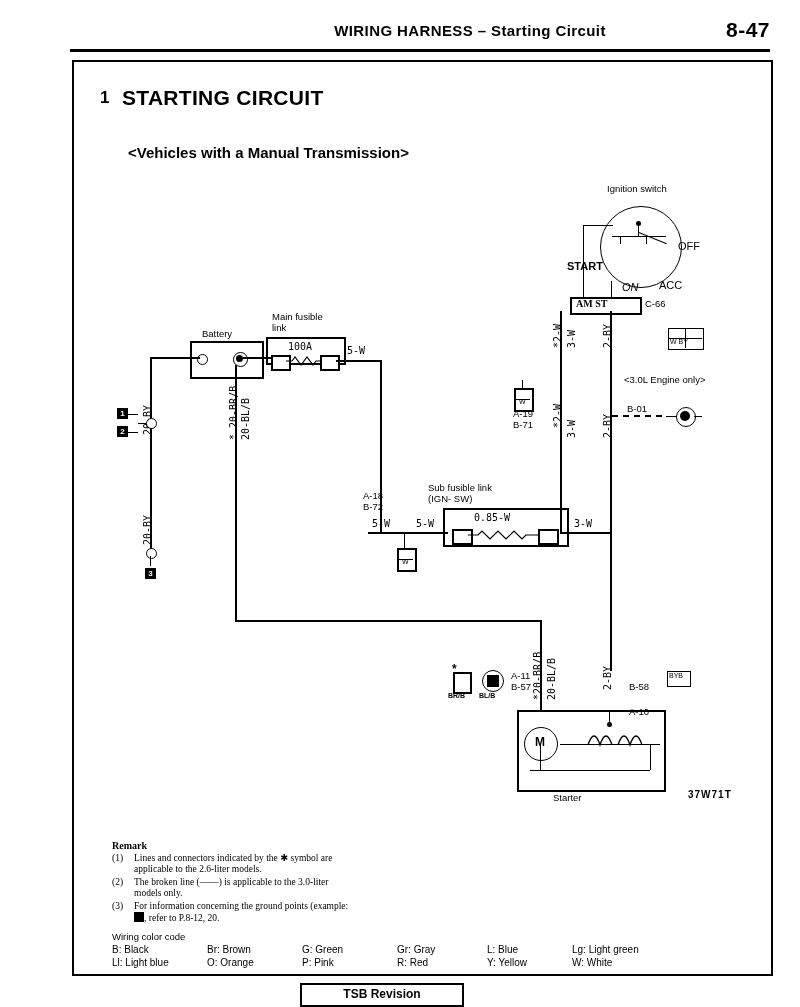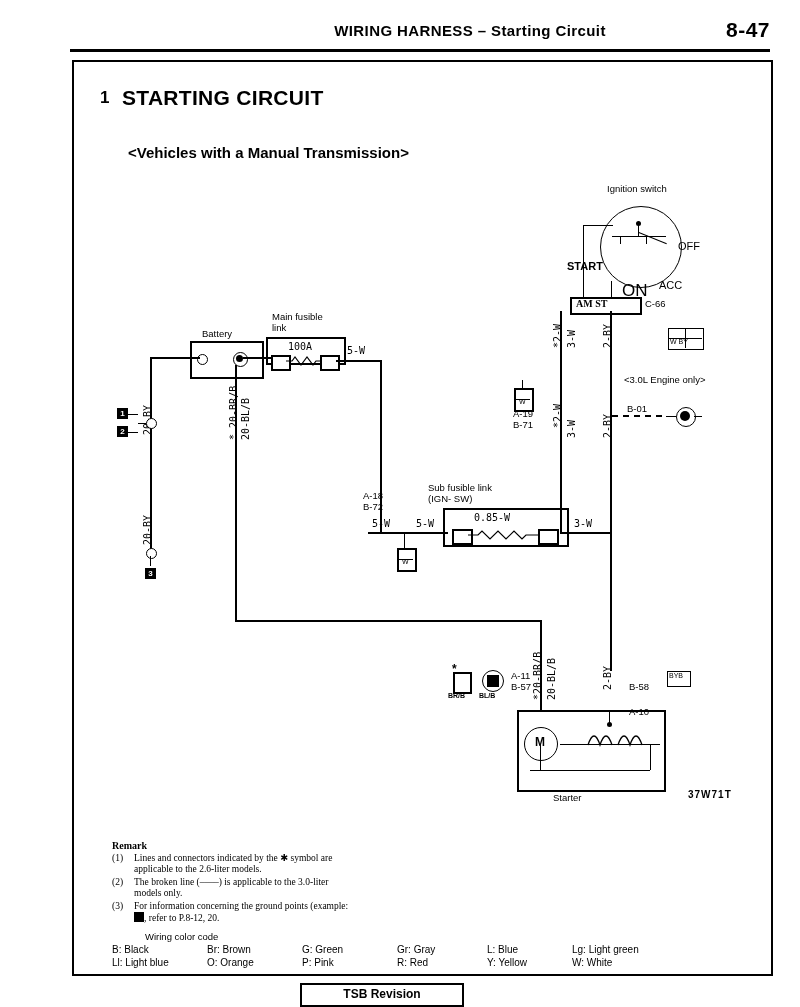--- a/index.html
+++ b/index.html
@@ -32,21 +32,21 @@
   .dot{position:absolute;border-radius:50%;background:#000;}
   .circ{position:absolute;border:1px solid #000;border-radius:50%;background:#fff;}
   .sq-blk{position:absolute;background:#000;color:#fff;font-size:8px;font-weight:bold;text-align:center;line-height:11px;}
 
   
   .remark{position:absolute;left:112px;top:840px;width:560px;font-size:9.5px;line-height:11.5px;font-family:Liberation Serif, serif;}
   .remark .h{font-weight:bold;font-size:10px;}
   .rrow{position:relative;padding-left:22px;margin-top:1px;}
   .rrow .n{position:absolute;left:0;top:0;}
   .ccode{position:absolute;left:112px;top:930px;width:560px;font-size:10px;line-height:13px;}
-  .ccode .h{font-size:9.5px;margin-left:33px;}
+  .ccode .h{font-size:9.5px;}
   .ctab{display:flex;}
   .ctab span{display:inline-block;}
   .c1{width:95px}.c2{width:95px}.c3{width:95px}.c4{width:90px}.c5{width:85px}.c6{width:90px}
 
   
   .tsb{position:absolute;left:300px;top:983px;width:160px;height:20px;border:2px solid #000;text-align:center;font-size:12px;font-weight:bold;line-height:18px;}
 
   .code{position:absolute;font-family:"DejaVu Sans Mono",monospace;font-size:10px;white-space:nowrap;}
   .codev{position:absolute;font-family:"DejaVu Sans Mono",monospace;font-size:10px;white-space:nowrap;transform-origin:0 0;transform:rotate(-90deg);}
 </style>
@@ -74,21 +74,21 @@
 
     <div class="dot" style="left:636px;top:221px;width:5px;height:5px;"></div>
     <div class="hl" style="left:612px;top:236px;width:54px;"></div>
     <div class="vl" style="left:638px;top:223px;height:14px;"></div>
     <div class="vl" style="left:620px;top:236px;height:8px;"></div>
     <div class="vl" style="left:646px;top:236px;height:8px;"></div>
     <div class="hl" style="left:639px;top:232px;width:30px;transform:rotate(22deg);transform-origin:0 0;"></div>
 
     <div class="lbl" style="left:678px;top:240px;font-size:11px;">OFF</div>
     <div class="lbl" style="left:659px;top:279px;font-size:11px;">ACC</div>
-    <div class="lbl" style="left:622px;top:281px;font-size:17px;">ON</div>
+    <div class="lbl" style="left:622px;top:281px;font-size:11px;font-style:italic;">ON</div>
     <div class="lbl b" style="left:567px;top:260px;font-size:11px;">START</div>
 
     <div class="box2" style="left:570px;top:297px;width:68px;height:14px;"></div>
     <div class="code" style="left:576px;top:298px;font-size:10px;font-weight:bold;font-family:Liberation Serif, serif;">AM ST</div>
     <div class="lbl" style="left:645px;top:298px;">C-66</div>
 
     <div class="vl" style="left:583px;top:225px;height:72px;"></div>
     <div class="hl" style="left:583px;top:225px;width:30px;"></div>
     <div class="vl" style="left:611px;top:281px;height:16px;"></div>
 

